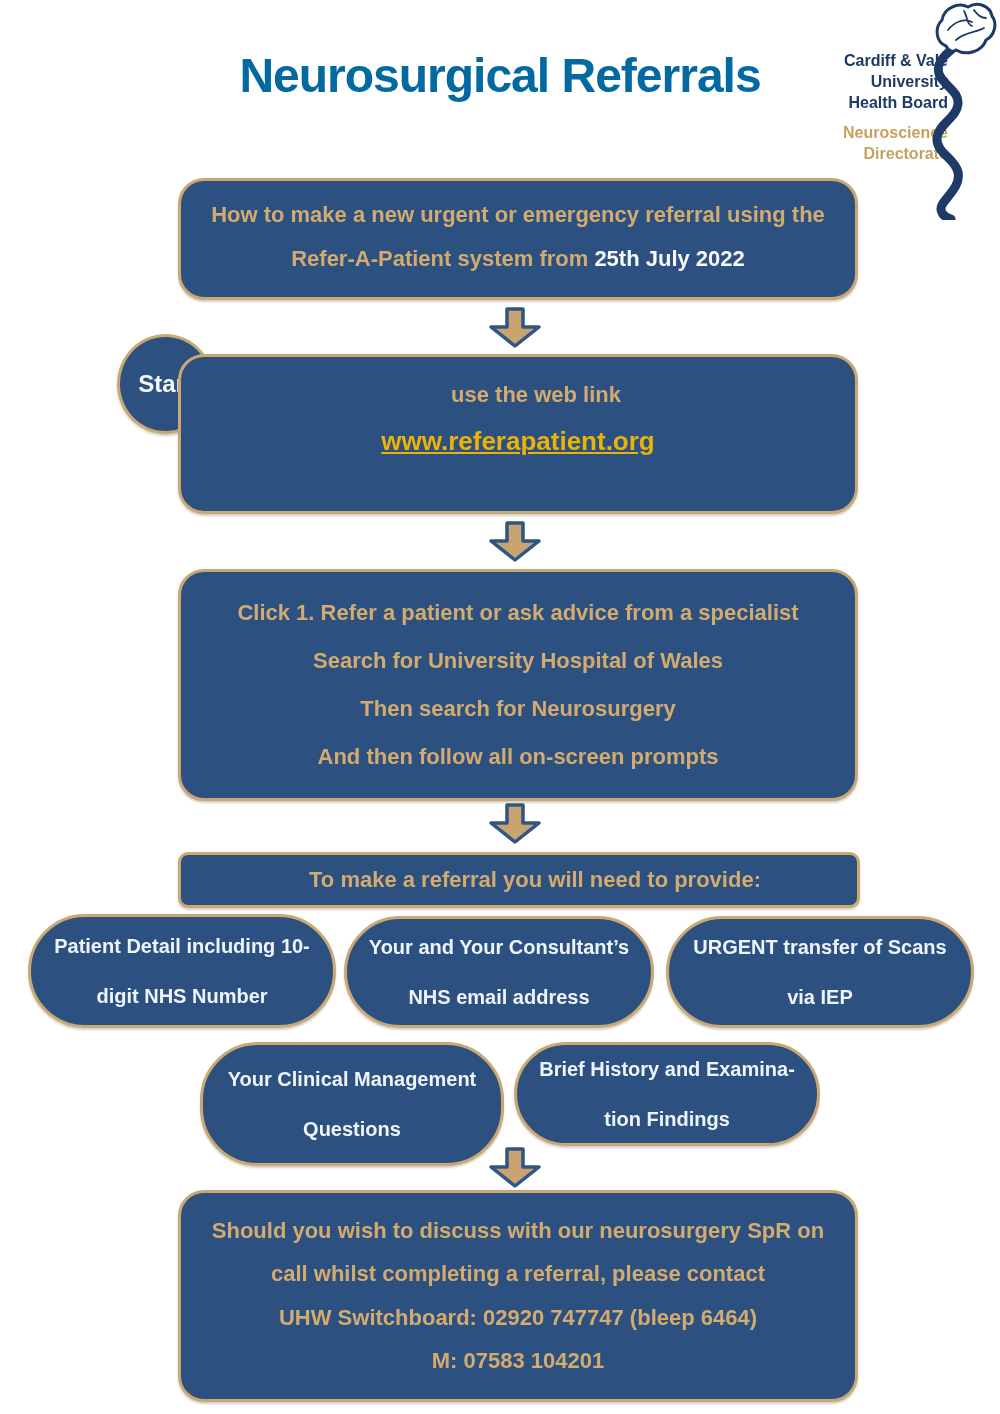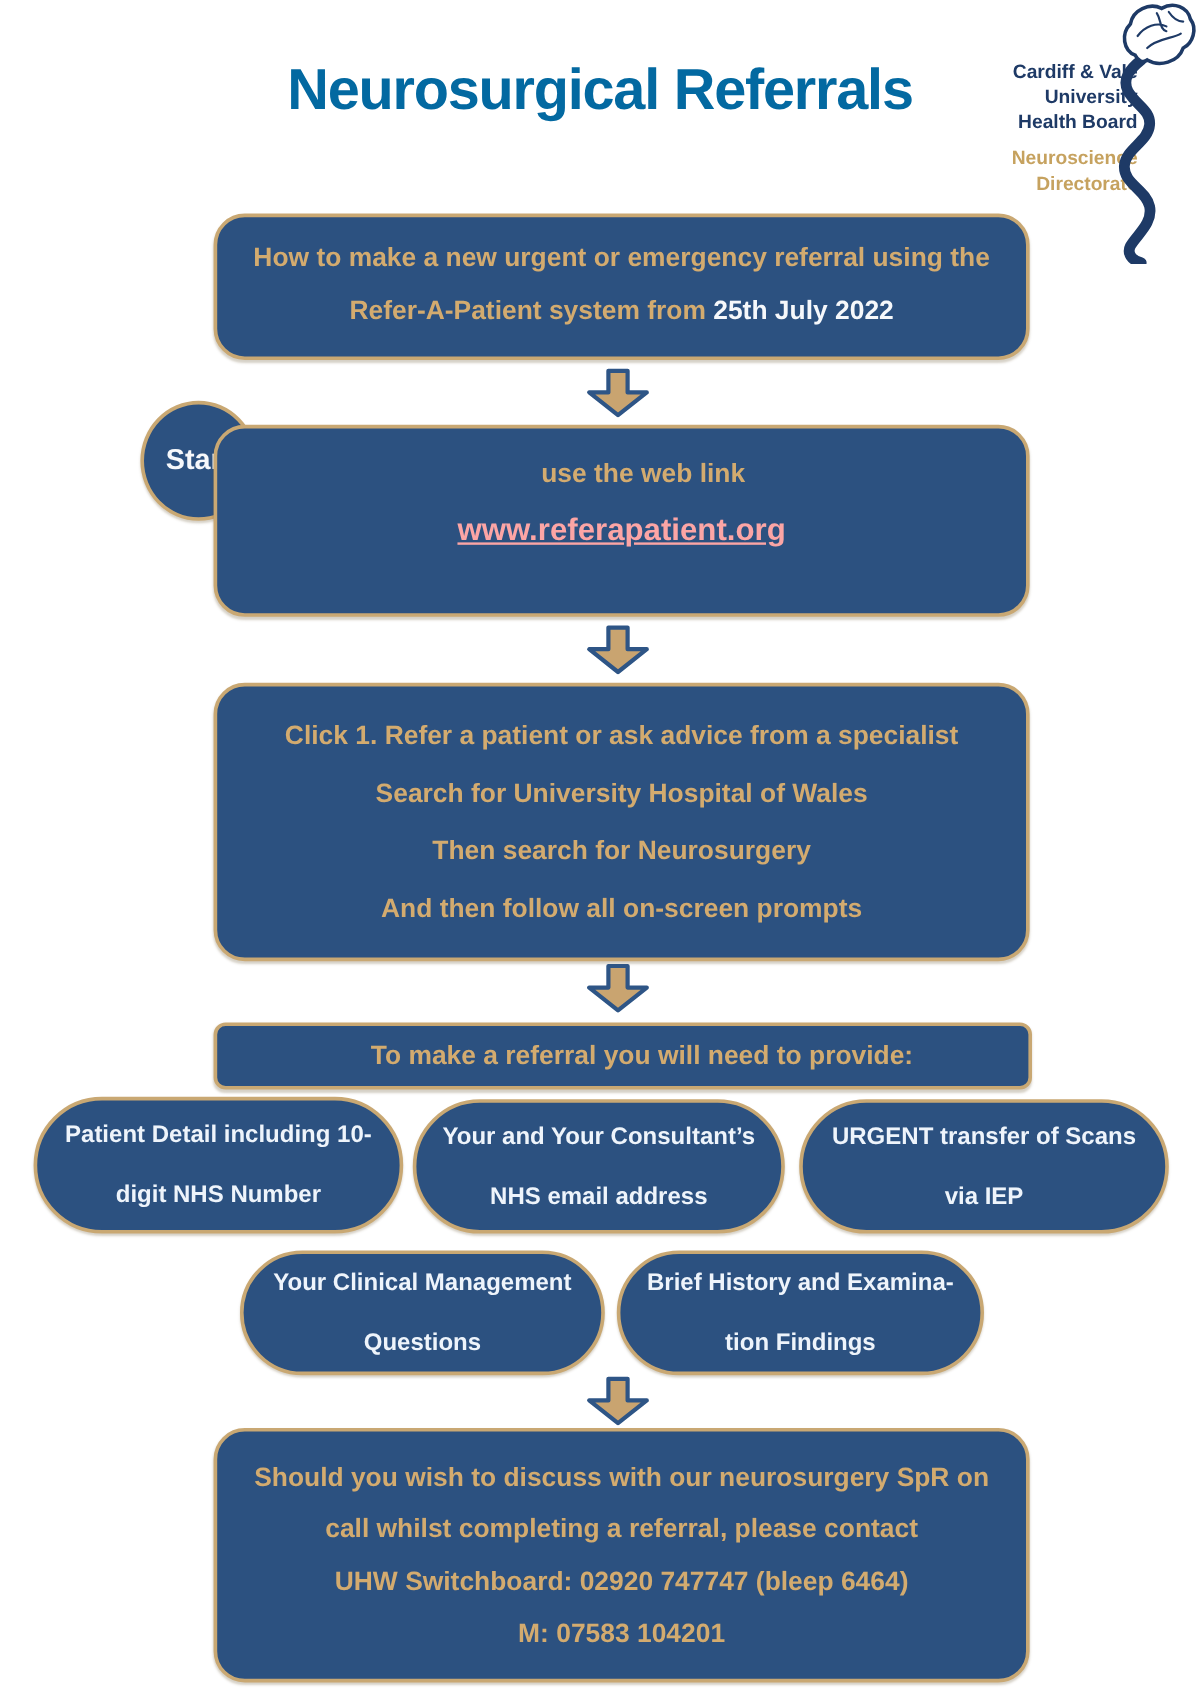--- a/index.html
+++ b/index.html
@@ -24,21 +24,21 @@
     border:3px solid #c9a873;border-radius:26px;color:#d3ab6f;
     text-align:center;box-shadow:0 2px 2px rgba(90,70,30,.25);
   }
   .nbox .ln{font-size:22px;line-height:44px;white-space:nowrap;}
   .white{color:#f6f8fb;}
   #box-intro{left:178px;top:178px;width:680px;height:122px;padding-top:12px;}
   #box-weblink{left:178px;top:354px;width:680px;height:160px;padding-top:16px;}
   #box-weblink .upper{padding-left:36px;}
   .weblink{
     display:inline-block;margin-top:4px;font-size:26px;line-height:40px;
-    color:#fca5a5;text-decoration:underline;cursor:pointer;
+    color:#eab308;text-decoration:underline;cursor:pointer;
   }
   #start-badge{
     position:absolute;left:117px;top:334px;width:97px;height:100px;box-sizing:border-box;
     background:#2c5180;border:3px solid #c9a873;border-radius:50%;
     display:flex;align-items:center;justify-content:center;
     color:#f6f8fb;font-size:24px;box-shadow:0 2px 2px rgba(90,70,30,.25);
   }
   #box-steps{left:178px;top:569px;width:680px;height:232px;
     display:flex;flex-direction:column;justify-content:space-evenly;padding:6px 0;}
   #box-steps .ln{line-height:26px;}
@@ -48,21 +48,21 @@
   .pill{
     position:absolute;box-sizing:border-box;background:#2c5180;
     border:3px solid #c9a873;border-radius:58px;color:#eef4fb;
     display:flex;flex-direction:column;justify-content:center;gap:28px;
     text-align:center;font-size:20px;line-height:22px;
     box-shadow:0 2px 2px rgba(90,70,30,.25);
   }
   #pill-1{left:28px;top:914px;width:308px;height:114px;}
   #pill-2{left:344px;top:916px;width:310px;height:112px;}
   #pill-3{left:666px;top:916px;width:308px;height:112px;}
-  #pill-4{left:200px;top:1042px;width:304px;height:104px;}
+  #pill-4{left:200px;top:1042px;width:304px;height:124px;}
   #pill-5{left:514px;top:1042px;width:306px;height:104px;}
   #box-contact{left:178px;top:1190px;width:680px;height:212px;
     display:flex;flex-direction:column;justify-content:space-evenly;padding:8px 0;}
   #box-contact .ln{line-height:26px;}
   
   .arrow{position:absolute;left:483px;width:64px;height:42px;}
   #arrow-1{top:306px;} #arrow-2{top:520px;} #arrow-3{top:802px;} #arrow-4{top:1146px;}
 </style>
 </head>
 <body>

